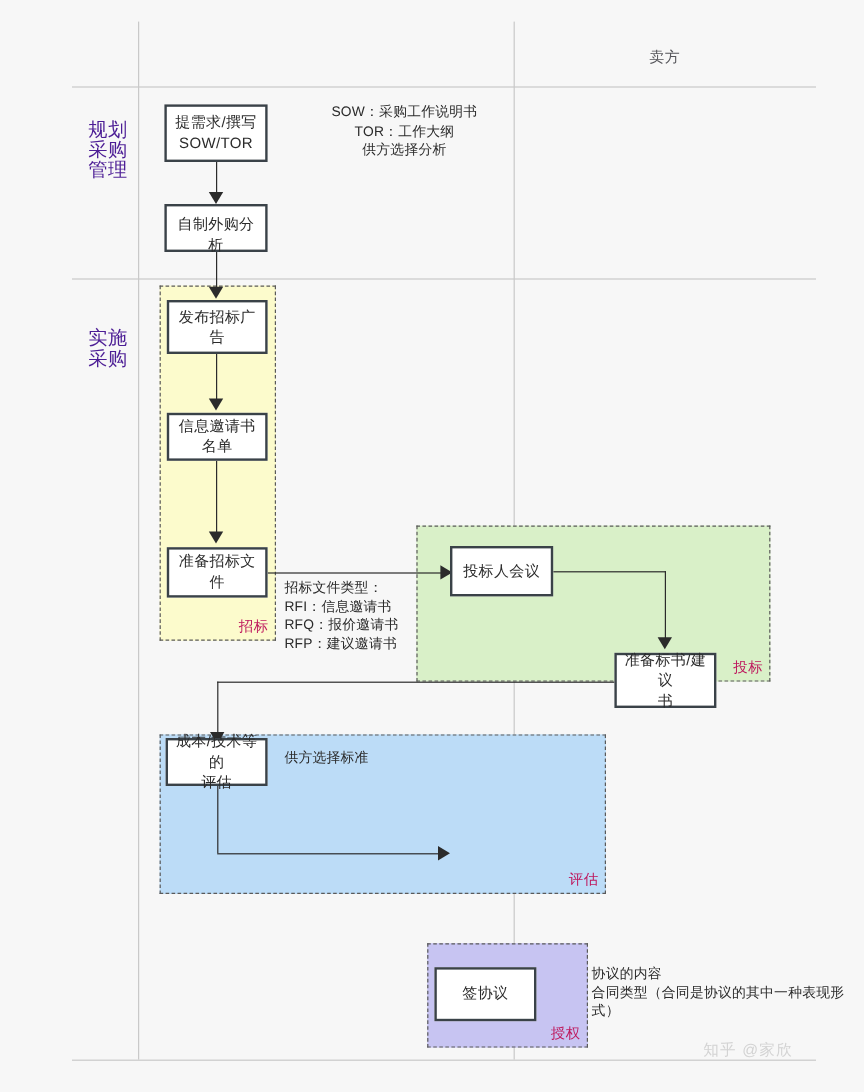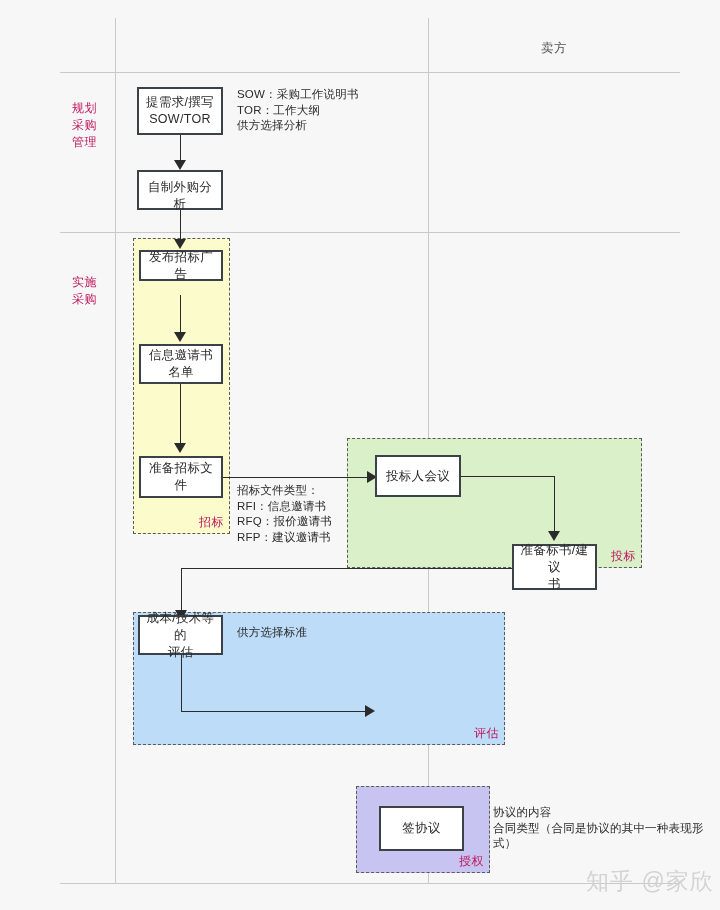--- a/index.html
+++ b/index.html
@@ -31,23 +31,23 @@
   .col-header {
     position: absolute;
     text-align: center;
     font-size: 12.5px;
     color: #55555a;
     letter-spacing: 0.5px;
   }
 
   .row-label {
     position: absolute;
-    text-align: left;
-    font-size: 12px;
-    color: #be185d;
+    text-align: center;
+    font-size: 16px;
+    color: #4c1d95;
     line-height: 17px;
     letter-spacing: 0.5px;
   }
 
   
   .phase {
     position: absolute;
     border: 1px dashed #5a5a5a;
     box-sizing: border-box;
   }
@@ -114,21 +114,21 @@
     font-size: 11.5px;
     color: #2b2b2b;
     line-height: 15.5px;
     white-space: pre-line;
     letter-spacing: 0.2px;
   }
 
   
   .watermark {
     position: absolute;
-    font-size: 23px;
+    font-size: 13px;
     color: #d3d3d3;
     letter-spacing: 1px;
     white-space: nowrap;
     user-select: none;
   }
 </style>
 </head>
 <body>
 
 <div id="canvas">
@@ -194,21 +194,21 @@
 
   <div class="node" style="left:137px; top:87px; width:86px; height:48px;">
     <span style="white-space:pre-line;">提需求/撰写
 SOW/TOR</span>
   </div>
 
   <div class="node" style="left:137px; top:170px; width:86px; height:40px;">
     <span style="white-space:pre-line;margin-top:12px;">自制外购分析</span>
   </div>
 
-  <div class="node" style="left:139px; top:250px; width:84px; height:31px;">
+  <div class="node" style="left:139px; top:250px; width:84px; height:45px;">
     <span style="white-space:pre-line;">发布招标广告</span>
   </div>
 
   <div class="node" style="left:139px; top:344px; width:84px; height:40px;">
     <span style="white-space:pre-line;">信息邀请书
 名单</span>
   </div>
 
   <div class="node" style="left:139px; top:456px; width:84px; height:42px;">
     <span style="white-space:pre-line;">准备招标文件</span>
@@ -222,25 +222,25 @@
     <span style="white-space:pre-line;">准备标书/建议
 书</span>
   </div>
 
   <div class="node" style="left:138px; top:615px; width:85px; height:40px;">
     <span style="white-space:pre-line;">成本/技术等的
 评估</span>
   </div>
 
 
-  <div class="node" style="left:379px; top:806px; width:85px; height:45px;">
+  <div class="node" style="left:362px; top:806px; width:85px; height:45px;">
     <span style="white-space:pre-line;">签协议</span>
   </div>
 
-  <div class="note" style="left:237px; top:87px; width:200px;">SOW：采购工作说明书
+  <div class="note" style="left:237px; top:87px; width:200px;text-align:center;">SOW：采购工作说明书
 TOR：工作大纲
 供方选择分析</div>
 
   <div class="note" style="left:237px; top:483px; width:150px;">招标文件类型：
 RFI：信息邀请书
 RFQ：报价邀请书
 RFP：建议邀请书</div>
 
   <div class="note" style="left:237px; top:625px; width:160px;">供方选择标准</div>
 

